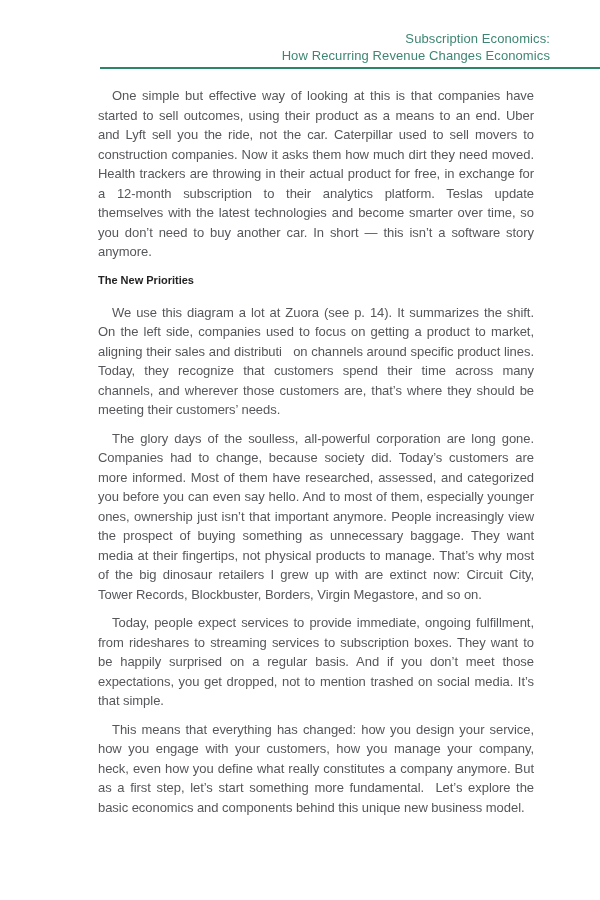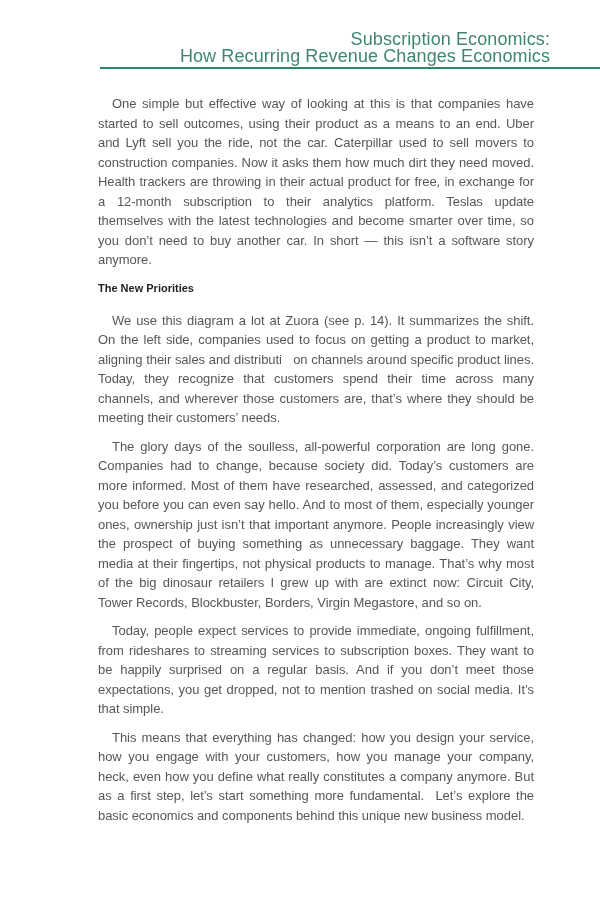--- a/index.html
+++ b/index.html
@@ -14,21 +14,21 @@
     overflow: hidden;
   }
 
   
   .running-header {
     position: absolute;
     top: 31px;
     right: 50px;
     text-align: right;
     color: #3e8673;
-    font-size: 18px;
+    font-size: 13px;
     line-height: 16.5px;
     letter-spacing: 0.1px;
   }
 
   .header-rule {
     position: absolute;
     top: 67px;
     left: 100px;
     width: 500px;
     height: 2px;
@@ -41,21 +41,21 @@
     top: 86px;
     left: 98px;
     width: 436px;
     color: #56575b;
     font-size: 13px;
     line-height: 19.5px;
     letter-spacing: -0.05px;
   }
 
   .body-col p {
-    margin: 8px 0 9px 0;
+    margin: 0 0 9px 0;
     text-align: justify;
     text-indent: 14px;
   }
 
   .section-heading {
     margin: 8px 0 13px 0;
     font-size: 11px;
     line-height: 19px;
     font-weight: bold;
     color: #232325;

